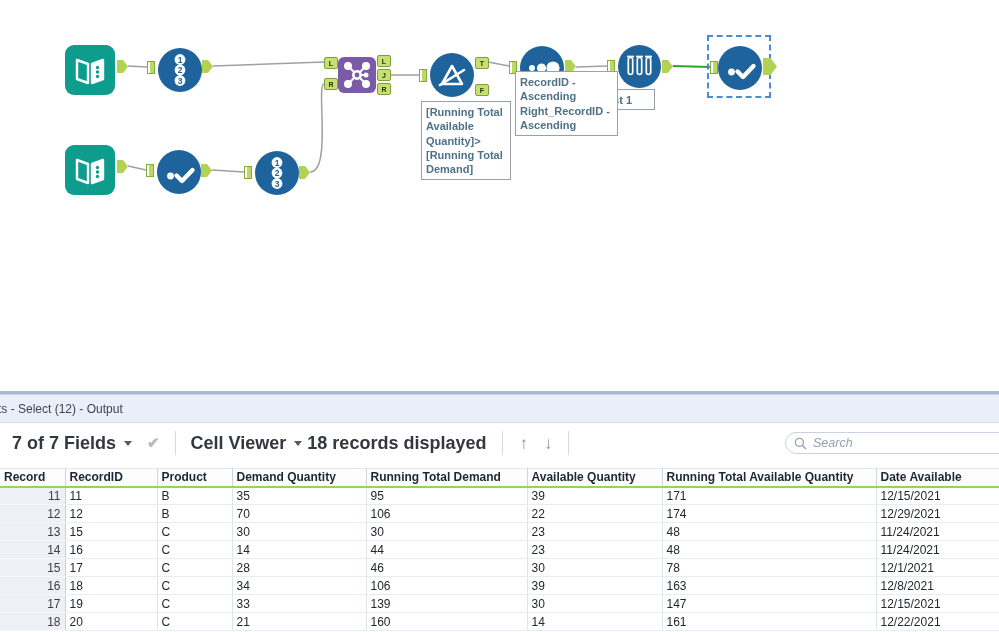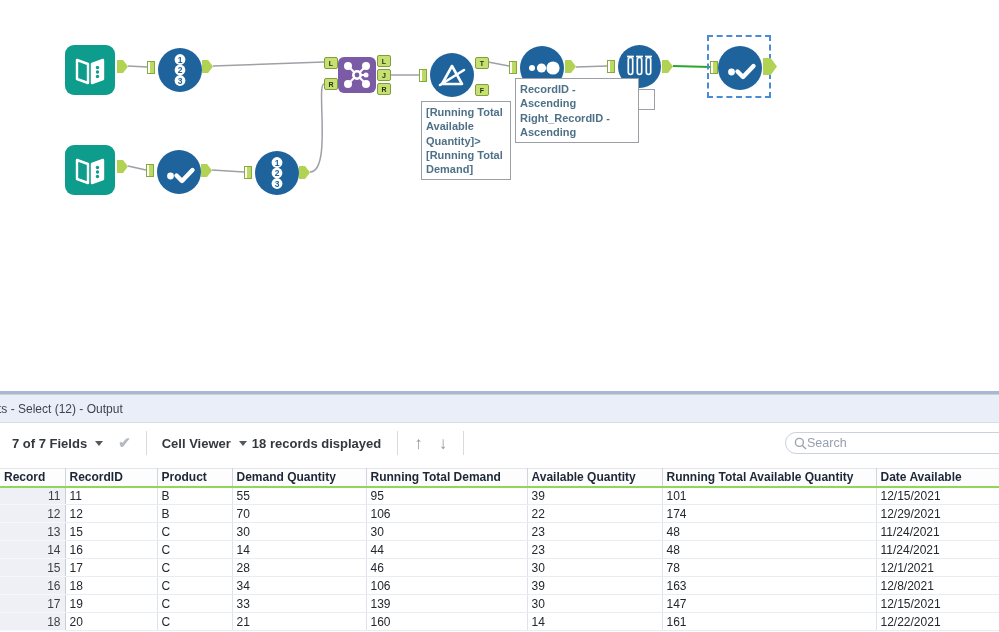--- a/index.html
+++ b/index.html
@@ -19,21 +19,21 @@
   .anchor-lbl { position:absolute; width:14px; height:12px; background:#c8df74; border:1px solid #7f9f3a; border-radius:2px; font-size:7px; font-weight:bold; color:#233508; display:flex; align-items:center; justify-content:center; line-height:1; }
   .annotation { position:absolute; background:#fff; border:1px solid #9aa0a6; color:#4e7187; font-size:11px; font-weight:600; line-height:1.3; padding:3px 4px; white-space:pre-line; }
   .selection-box { position:absolute; border:2px dashed #4b8bd5; background:transparent; }
 
   
   #results { position:absolute; left:0; top:391px; width:999px; height:241px; background:#fff; overflow:hidden; }
   .divider { height:4px; background:#a8b6d8; border-bottom:1px solid #cfcfcf; }
   .titlebar { height:28px; background:#eaeef8; border-bottom:1px solid #d9dde8; display:flex; align-items:center; }
   .titlebar span { font-size:12px; color:#3e434e; margin-left:-2px; }
   .toolbar { position:relative; height:40px; background:#fff; display:flex; align-items:center; }
-  .tb-text { font-size:13px; font-weight:600; color:#33373e; }
+  .tb-text { font-size:18px; font-weight:600; color:#33373e; }
   .caret { width:0; height:0; border-left:4px solid transparent; border-right:4px solid transparent; border-top:5px solid #55595f; display:inline-block; }
   .tb-check { font-size:15px; color:#b5bac2; font-weight:bold; }
   .tb-sep { width:1px; height:24px; background:#dadada; }
   .tb-arrow { font-size:17px; color:#8d939c; line-height:1; }
   .searchbox { position:absolute; left:785px; top:9px; width:228px; height:22px; border:1px solid #c9d2e0; border-radius:12px; background:#fff; display:flex; align-items:center; padding-left:8px; }
   .searchbox input { border:none; outline:none; font-size:12.5px; color:#444; width:160px; background:transparent; font-family:"Liberation Sans",sans-serif; }
   .searchbox input::placeholder { color:#97a0b0; }
 
   table.grid { border-collapse:collapse; table-layout:fixed; width:999px; margin-top:5px; }
   table.grid th { height:18px; font-size:12px; font-weight:bold; color:#1d2736; text-align:left; padding:0 0 0 4px;
@@ -179,21 +179,21 @@
         <circle cx="22" cy="22" r="5.4" fill="#fff"></circle>
         <circle cx="22" cy="32.5" r="5.4" fill="#fff"></circle>
       <text x="22" y="14.5" font-size="8.5" font-weight="bold" fill="#1e639b" text-anchor="middle">1</text>
       <text x="22" y="25" font-size="8.5" font-weight="bold" fill="#1e639b" text-anchor="middle">2</text>
       <text x="22" y="35.5" font-size="8.5" font-weight="bold" fill="#1e639b" text-anchor="middle">3</text>
     </svg>
   </div>
   <div class="anchor-out" style="left:299px; top:166px;"></div>
 
   <div class="annotation" style="left:594px; top:89px; width:61px; height:21px; z-index:1;">First 1</div>
-  <div class="annotation" style="left:515px; top:78px; width:124px; z-index:2;">RecordID -
+  <div class="annotation" style="left:515px; top:71px; width:103px; z-index:2;">RecordID -
 Ascending
 Right_RecordID -
 Ascending</div>
   <div class="annotation" style="left:421px; top:101px; width:90px; z-index:2;">[Running Total
 Available
 Quantity]&gt;
 [Running Total
 Demand]</div>
 </div>
 
@@ -215,21 +215,21 @@
     <span class="tb-sep" style="margin-left:16px;"></span>
     <span class="tb-arrow" style="margin-left:16px;">↑</span>
     <span class="tb-arrow" style="margin-left:16px;">↓</span>
     <span class="tb-sep" style="margin-left:16px;"></span>
 
     <div class="searchbox">
       <svg width="13" height="13" viewBox="0 0 13 13">
         <circle cx="5.4" cy="5.4" r="4" fill="none" stroke="#9aa3b2" stroke-width="1.4"></circle>
         <line x1="8.4" y1="8.4" x2="12" y2="12" stroke="#9aa3b2" stroke-width="1.4"></line>
       </svg>
-      <input type="text" style="" placeholder="Search">
+      <input type="text" style="margin-left: 6px; font-style: italic;" placeholder="Search">
     </div>
   </div>
 
   <table class="grid">
     <colgroup>
       <col style="width:65px">
         <col style="width:92px">
         <col style="width:75px">
         <col style="width:134px">
       <col style="width:161px">
@@ -247,24 +247,24 @@
         <th>Available Quantity</th>
         <th>Running Total Available Quantity</th>
         <th>Date Available</th>
       </tr>
     </thead>
     <tbody>
         <tr>
           <td class="rownum">11</td>
           <td>11</td>
           <td>B</td>
-          <td>55</td>
+          <td>35</td>
           <td>95</td>
           <td>39</td>
-          <td>101</td>
+          <td>171</td>
           <td>12/15/2021</td>
         </tr>
         <tr>
           <td class="rownum">12</td>
           <td>12</td>
           <td>B</td>
           <td>70</td>
           <td>106</td>
           <td>22</td>
           <td>174</td>

